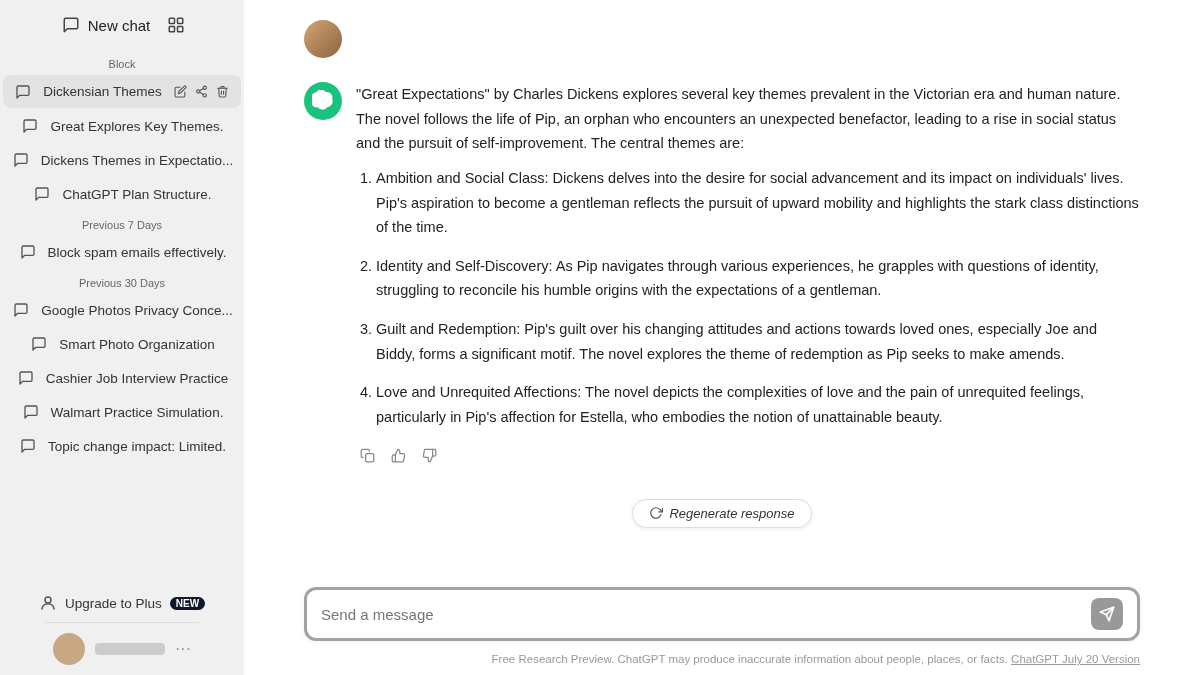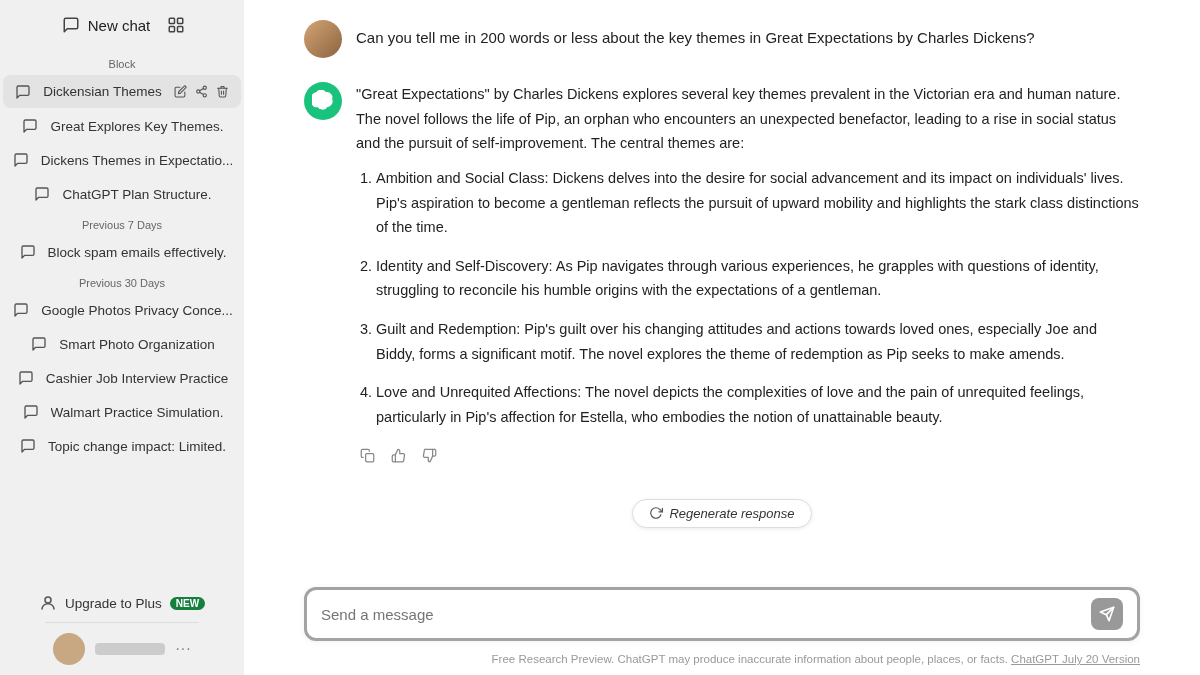--- a/index.html
+++ b/index.html
@@ -15,21 +15,21 @@
     .sidebar-item.active { background: #e3e3e3; }
     .sidebar-item .chat-icon { width: 20px; min-width: 20px; display: flex; align-items: center; justify-content: center; color: #555; }
     .sidebar-item .item-label { overflow: hidden; text-overflow: ellipsis; white-space: nowrap; flex: 1; }
     .sidebar-item .item-actions { display: flex; gap: 4px; align-items: center; }
     .sidebar-item .item-actions span { cursor: pointer; padding: 2px; border-radius: 4px; font-size: 12px; color: #555; }
     .sidebar-footer { margin-top: auto; border-top: 1px solid #ddd; padding: 10px 8px; display: flex; align-items: center; gap: 10px; cursor: pointer; }
     .avatar-box { width: 32px; height: 32px; border-radius: 50%; background: #c8a882; overflow: hidden; }
     .user-name { font-size: 13px; color: #333; flex: 1; }
     .upgrade-section { padding: 4px 8px 2px; }
     .upgrade-btn { display: flex; align-items: center; gap: 8px; padding: 8px 10px; border-radius: 8px; cursor: pointer; font-size: 13.5px; color: #333; }
-    .badge-new { background: #15803d; color: #fff; font-size: 10px; font-weight: 700; padding: 1px 6px; border-radius: 10px; }
+    .badge-new { background: #0f172a; color: #fff; font-size: 10px; font-weight: 700; padding: 1px 6px; border-radius: 10px; }
 
     
     #main { flex: 1; display: flex; flex-direction: column; background: #fff; overflow: hidden; }
     #chat-messages { flex: 1; overflow-y: auto; padding: 20px 60px 20px; display: flex; flex-direction: column; gap: 24px; }
 
     
     .user-message { display: flex; gap: 14px; align-items: flex-start; }
     .user-avatar { width: 38px; height: 38px; border-radius: 50%; background: #b0a090; flex-shrink: 0; overflow: hidden; }
     .user-text { font-size: 15px; color: #222; line-height: 1.6; padding-top: 6px; }
 
@@ -217,21 +217,20 @@
     <span class="user-name" style="background: #ccc; width: 70px; height: 12px; border-radius: 4px; display: inline-block;"></span>
     <span style="color:#888; font-size:16px;">···</span>
   </div>
 </div>
 
 <div id="main">
   <div id="chat-messages">
 
     <div class="user-message">
       <div class="user-avatar" style="background: linear-gradient(135deg, #d4a574, #8b6340);"></div>
-      <div class="user-text">Can you tell me in 200 words or less about the key themes in Great Expectations by Charles Dickens?</div>
     </div>
 
     <div class="assistant-message">
       <div class="assistant-avatar">
         <svg width="22" height="22" viewBox="0 0 41 41" fill="none" xmlns="http://www.w3.org/2000/svg">
           <path d="M37.532 16.87a9.963 9.963 0 0 0-.856-8.184 10.078 10.078 0 0 0-10.855-4.835 9.964 9.964 0 0 0-6.211-4.034 10.079 10.079 0 0 0-11.698 4.52 9.962 9.962 0 0 0-6.667 3.34 10.08 10.08 0 0 0-2.168 11.366 9.963 9.963 0 0 0 .856 8.185 10.079 10.079 0 0 0 10.855 4.835 9.965 9.965 0 0 0 6.211 4.033 10.079 10.079 0 0 0 11.698-4.52 9.962 9.962 0 0 0 6.667-3.34 10.079 10.079 0 0 0 2.168-11.366z" fill="#fff"></path>
         </svg>
       </div>
       <div class="assistant-content">
         <div class="assistant-text">

